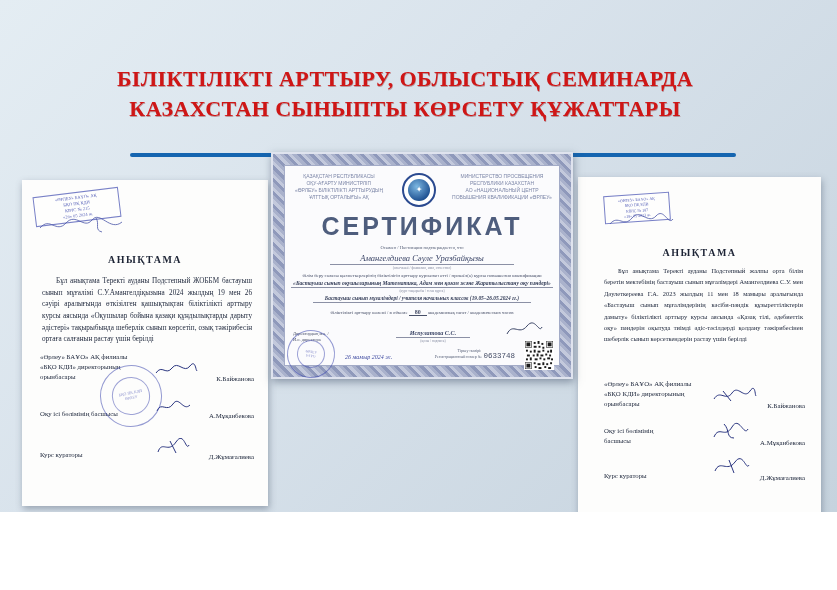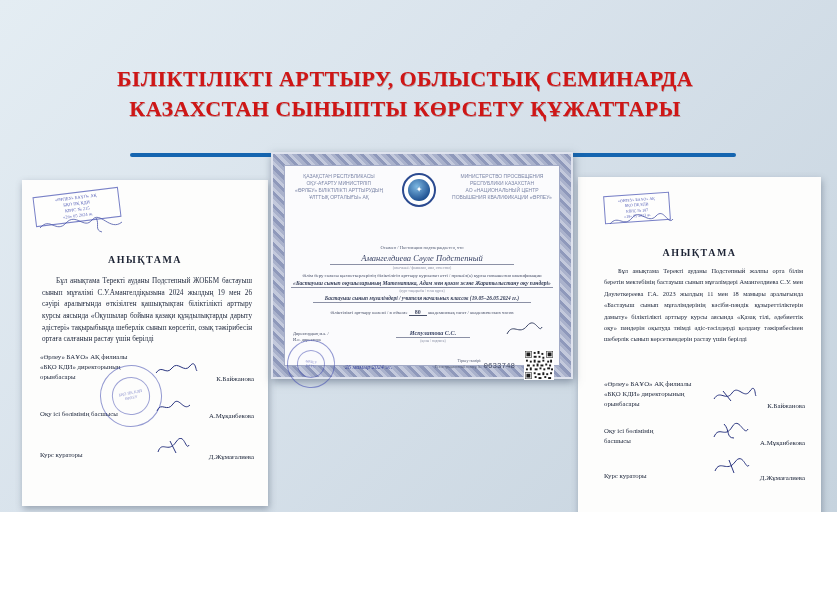--- a/index.html
+++ b/index.html
@@ -145,21 +145,21 @@
   .cert-hours .hours-num { font-weight:bold; border-bottom:0.5px solid #474f68; padding:0 6px; font-size:6px; }
   .cert-signrow { position:absolute; top:155px; left:8px; right:8px; display:flex; align-items:flex-end; }
   .cert-signer-label { width:78px; font-size:4.4px; line-height:1.4; color:#474f68; white-space:pre-line; }
   .cert-signer-mid { flex:1; text-align:center; }
   .cert-signer-name {
     font-style:italic; font-weight:bold; font-size:6.2px; color:#3a4466;
     border-bottom:0.5px solid #8b90a5; display:inline-block; padding:0 14px 1px 14px;
   }
   .cert-signer-cap { font-size:3.6px; color:#8a90a5; }
   .cert-signer-sig { width:56px; text-align:center; }
-  .cert-bottom { position:absolute; left:0; right:0; top:188px; height:26px; }
+  .cert-bottom { position:absolute; left:0; right:0; top:178px; height:26px; }
   .cert-seal {
     position:absolute; left:2px; top:-14px; width:48px; height:48px;
     transform:rotate(8deg);
   }
   .cert-seal .inner { font-size:3.5px; }
   .cert-date { position:absolute; left:60px; top:10px; font-style:italic; font-size:6px; color:#3d49a0; }
   .cert-reg { position:absolute; right:44px; top:4px; display:flex; align-items:flex-end; gap:2px; }
   .cert-reg-label { font-size:4px; line-height:1.5; color:#555e76; white-space:pre-line; text-align:right; }
   .cert-reg-num { font-family:"Liberation Mono","DejaVu Sans Mono",monospace; font-size:7.5px; color:#454d66; }
   .qr { position:absolute; right:5px; top:-4px; width:30px; height:30px; background:#fff; padding:1px; }
@@ -243,22 +243,23 @@
 «ӨРЛЕУ» БІЛІКТІЛІКТІ АРТТЫРУДЫҢ
 ҰЛТТЫҚ ОРТАЛЫҒЫ» АҚ</div>
         <div class="emblem">
           <div class="core">✦</div>
         </div>
         <div class="hdr-text hdr-right">МИНИСТЕРСТВО ПРОСВЕЩЕНИЯ
 РЕСПУБЛИКИ КАЗАХСТАН
 АО «НАЦИОНАЛЬНЫЙ ЦЕНТР
 ПОВЫШЕНИЯ КВАЛИФИКАЦИИ «ӨРЛЕУ»</div>
       </div>
+      <div class="cert-title">СЕРТИФИКАТ</div>
       <div class="cert-sub">Осымен / Настоящим подтверждается, что</div>
-      <div class="cert-name">Амангелдиева Сәуле Подстепный</div>
+      <div class="cert-name">Амангелдиева Сәуле Уразбайқызы</div>
       <div class="cert-name-cap">(аты-жөні / фамилия, имя, отчество)</div>
       <div class="cert-bodyline">білім беру саласы қызметкерлерінің біліктілігін арттыру курсынан өтті / прошёл(а) курсы повышения квалификации</div>
       <div class="cert-course">«Бастауыш сынып оқушыларының Математика, Адам мен қоғам және Жаратылыстану оқу пәндері»</div>
       <div class="cert-course-cap">(курс тақырыбы / тема курса)</div>
       <div class="cert-period">Бастауыш сынып мұғалімдері / учителя начальных классов  (19.05–26.05.2024 гг.)</div>
       <div class="cert-hours">
         <span>біліктілікті арттыру көлемі / в объеме</span>
         <span class="hours-num">80</span>
         <span>академиялық сағат / академических часов</span>
       </div>

